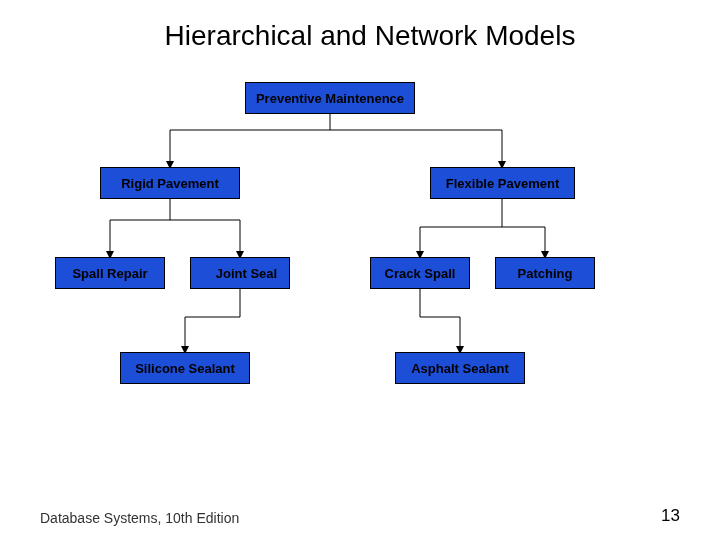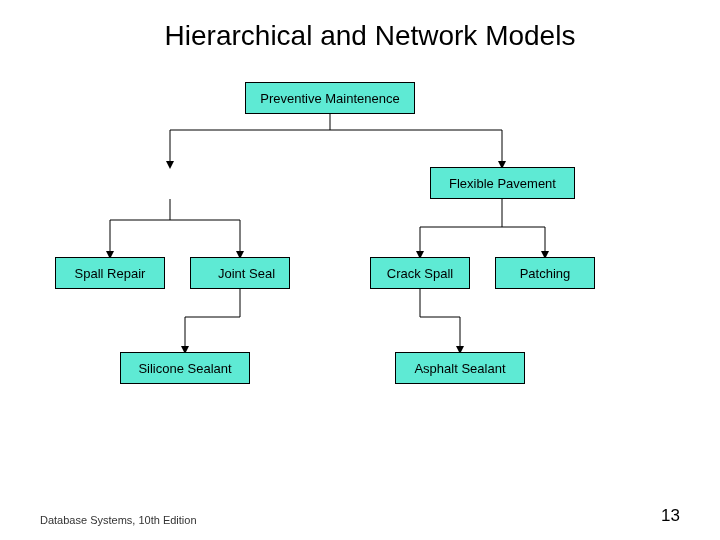--- a/index.html
+++ b/index.html
@@ -27,41 +27,42 @@
     }
     .diagram {
       position: relative;
       width: 640px;
       height: 390px;
       margin: 0 auto;
     }
     .node {
       position: absolute;
       border: 1px solid #000;
-      background: #5eead4;
+      background: #1d4ed8;
       font-size: 13px;
       display: flex;
       align-items: center;
       justify-content: center;
       text-align: center;
       padding: 4px 6px;
+      font-weight: bold;
     }
     svg.lines {
       position: absolute;
       top: 0;
       left: 0;
       width: 100%;
       height: 100%;
       pointer-events: none;
     }
     .footer {
       position: absolute;
       bottom: 14px;
       left: 40px;
-      font-size: 11px;
+      font-size: 14px;
       color: #333;
     }
     .page-num {
       position: absolute;
       bottom: 14px;
       right: 40px;
       font-size: 17px;
       color: #000;
     }
   </style>
@@ -106,20 +107,21 @@
       <line x1="145" y1="245" x2="145" y2="280" stroke="#000" stroke-width="1"></line>
       <polygon points="141,274 145,282 149,274" fill="#000"></polygon>
 
       <line x1="380" y1="217" x2="380" y2="245" stroke="#000" stroke-width="1"></line>
       <line x1="380" y1="245" x2="420" y2="245" stroke="#000" stroke-width="1"></line>
       <line x1="420" y1="245" x2="420" y2="280" stroke="#000" stroke-width="1"></line>
       <polygon points="416,274 420,282 424,274" fill="#000"></polygon>
     </svg>
 
     <div class="node" style="left:205px;top:10px;width:170px;height:32px;">Preventive Maintenence</div>
+    <div class="node" style="left:60px;top:95px;width:140px;height:32px;">Rigid Pavement</div>
     <div class="node" style="left:390px;top:95px;width:145px;height:32px;">Flexible Pavement</div>
     <div class="node" style="left:15px;top:185px;width:110px;height:32px;">Spall Repair</div>
     <div class="node" style="left:150px;top:185px;width:100px;height:32px;padding-left:19px;">Joint Seal</div>
     <div class="node" style="left:330px;top:185px;width:100px;height:32px;">Crack Spall</div>
     <div class="node" style="left:455px;top:185px;width:100px;height:32px;">Patching</div>
     <div class="node" style="left:80px;top:280px;width:130px;height:32px;">Silicone Sealant</div>
     <div class="node" style="left:355px;top:280px;width:130px;height:32px;">Asphalt Sealant</div>
   </div>
 
   <div class="footer">Database Systems, 10th Edition</div>

